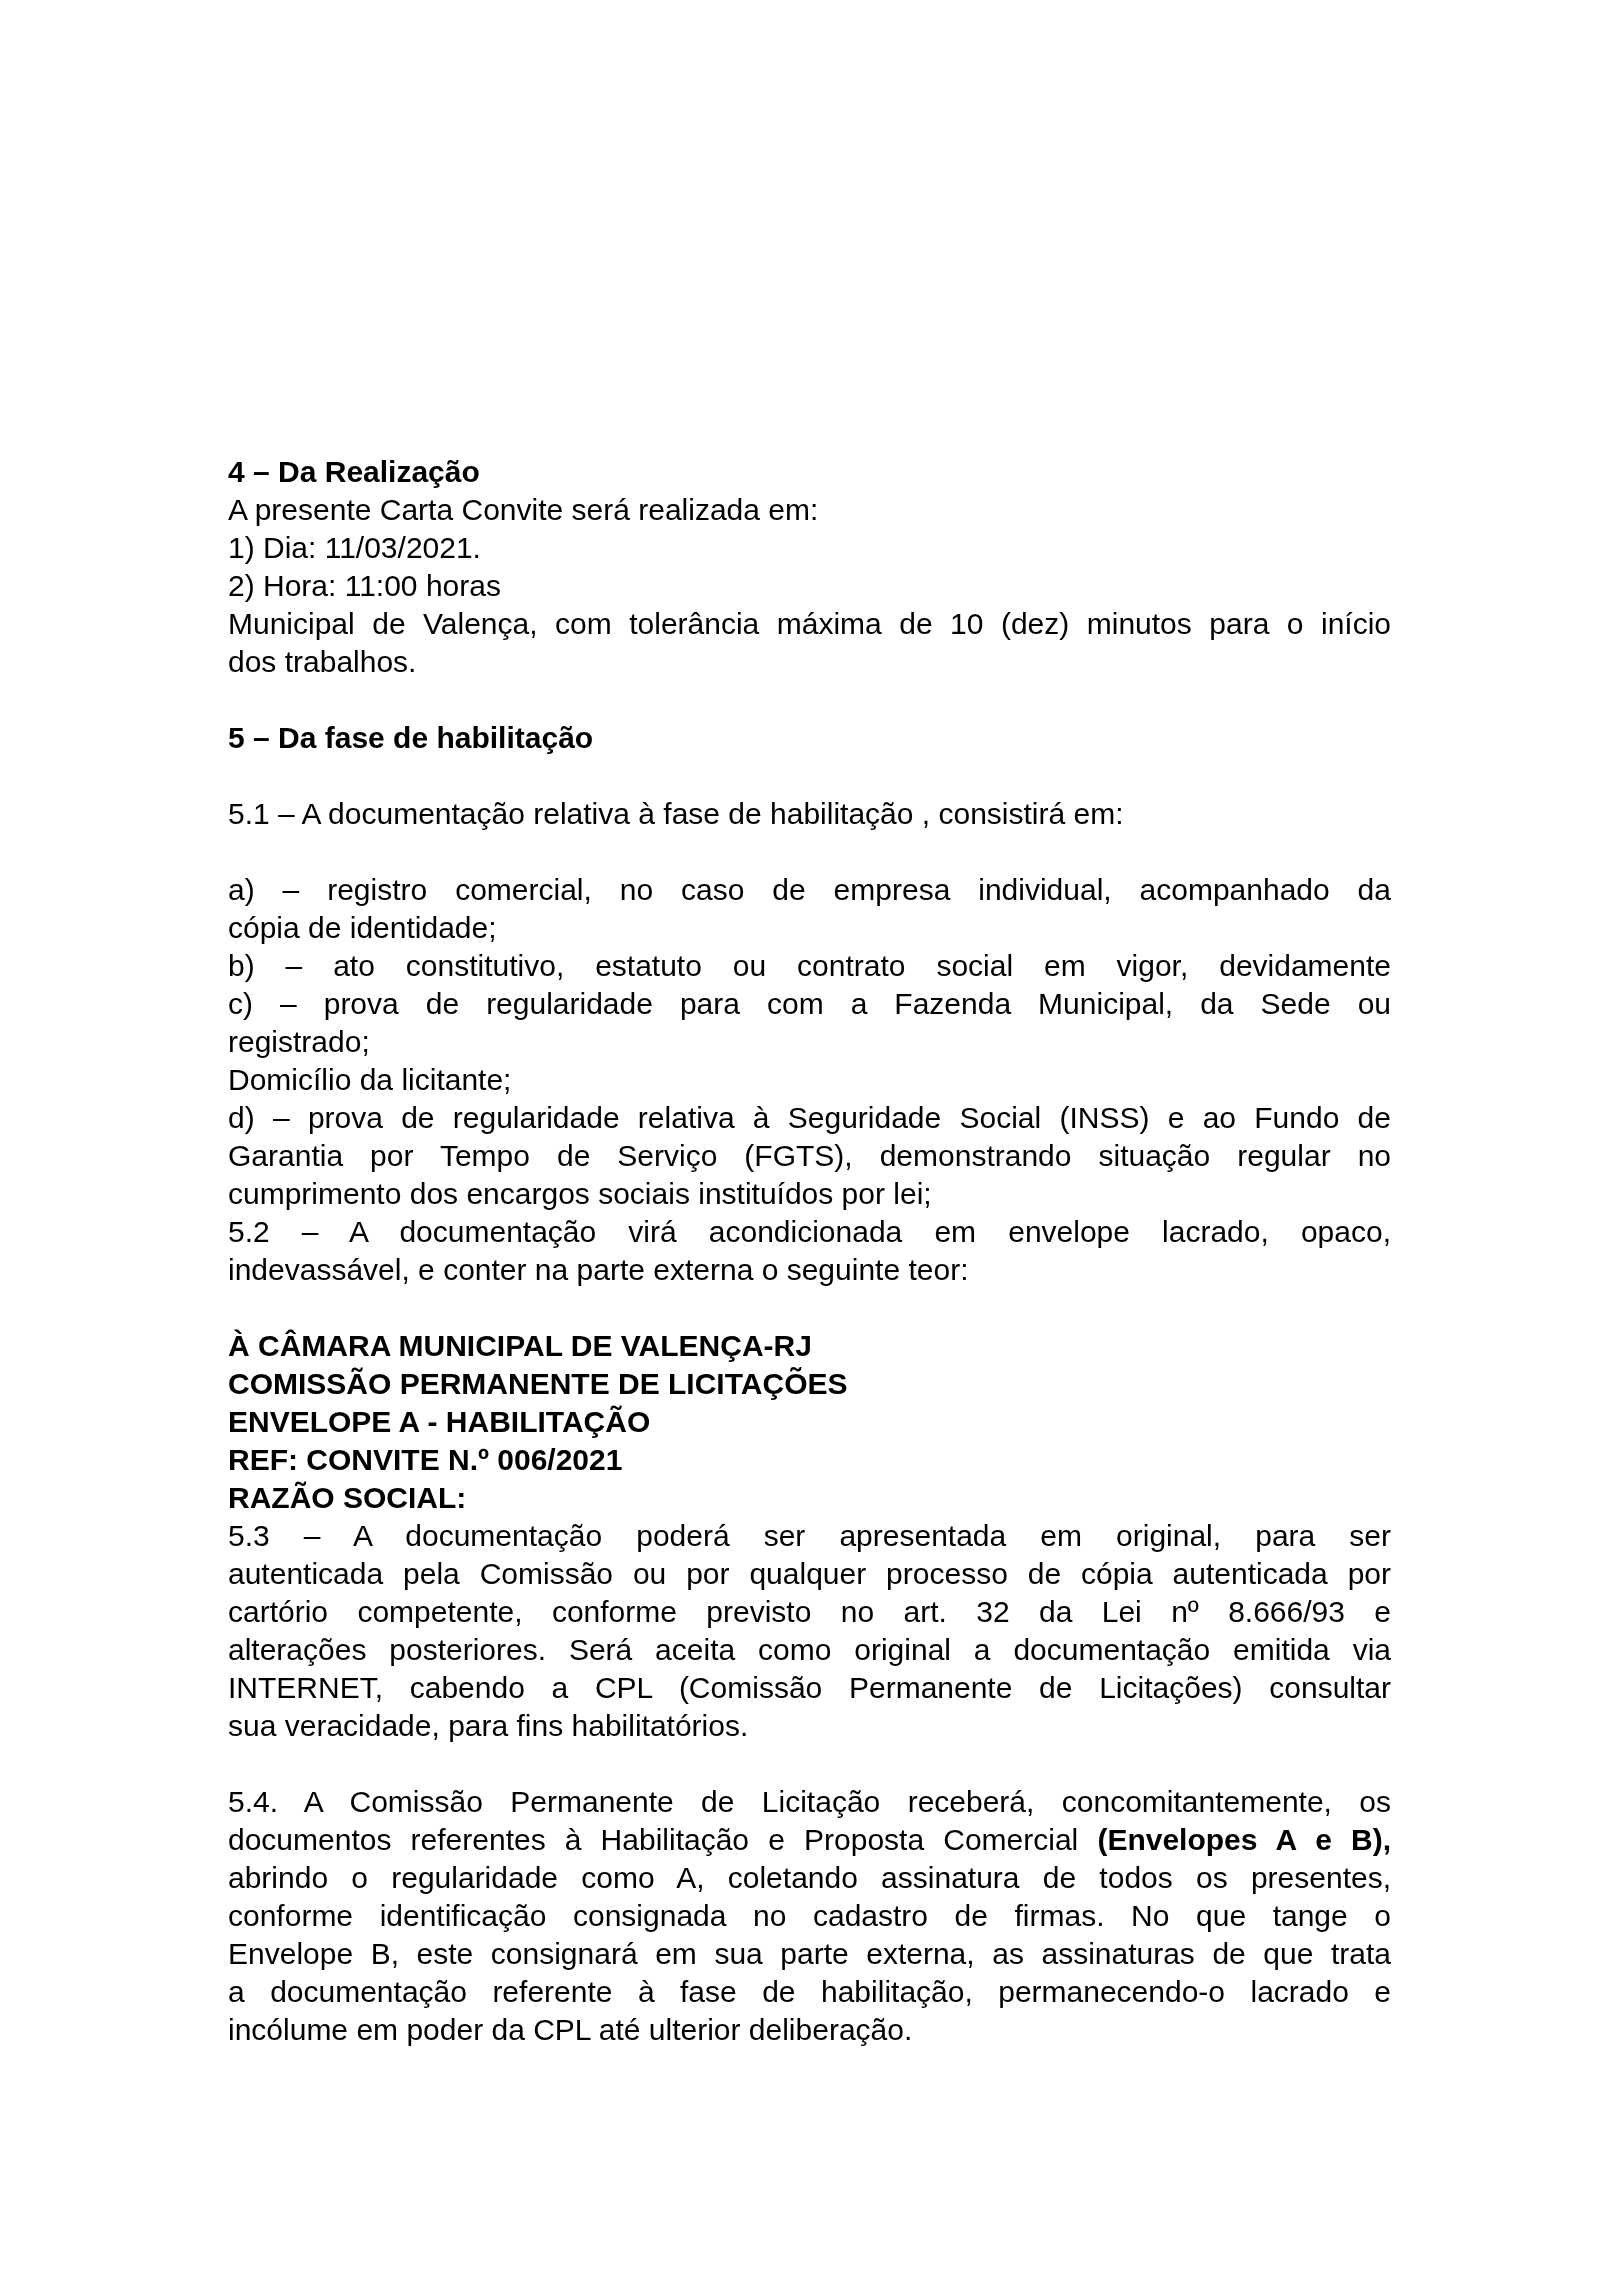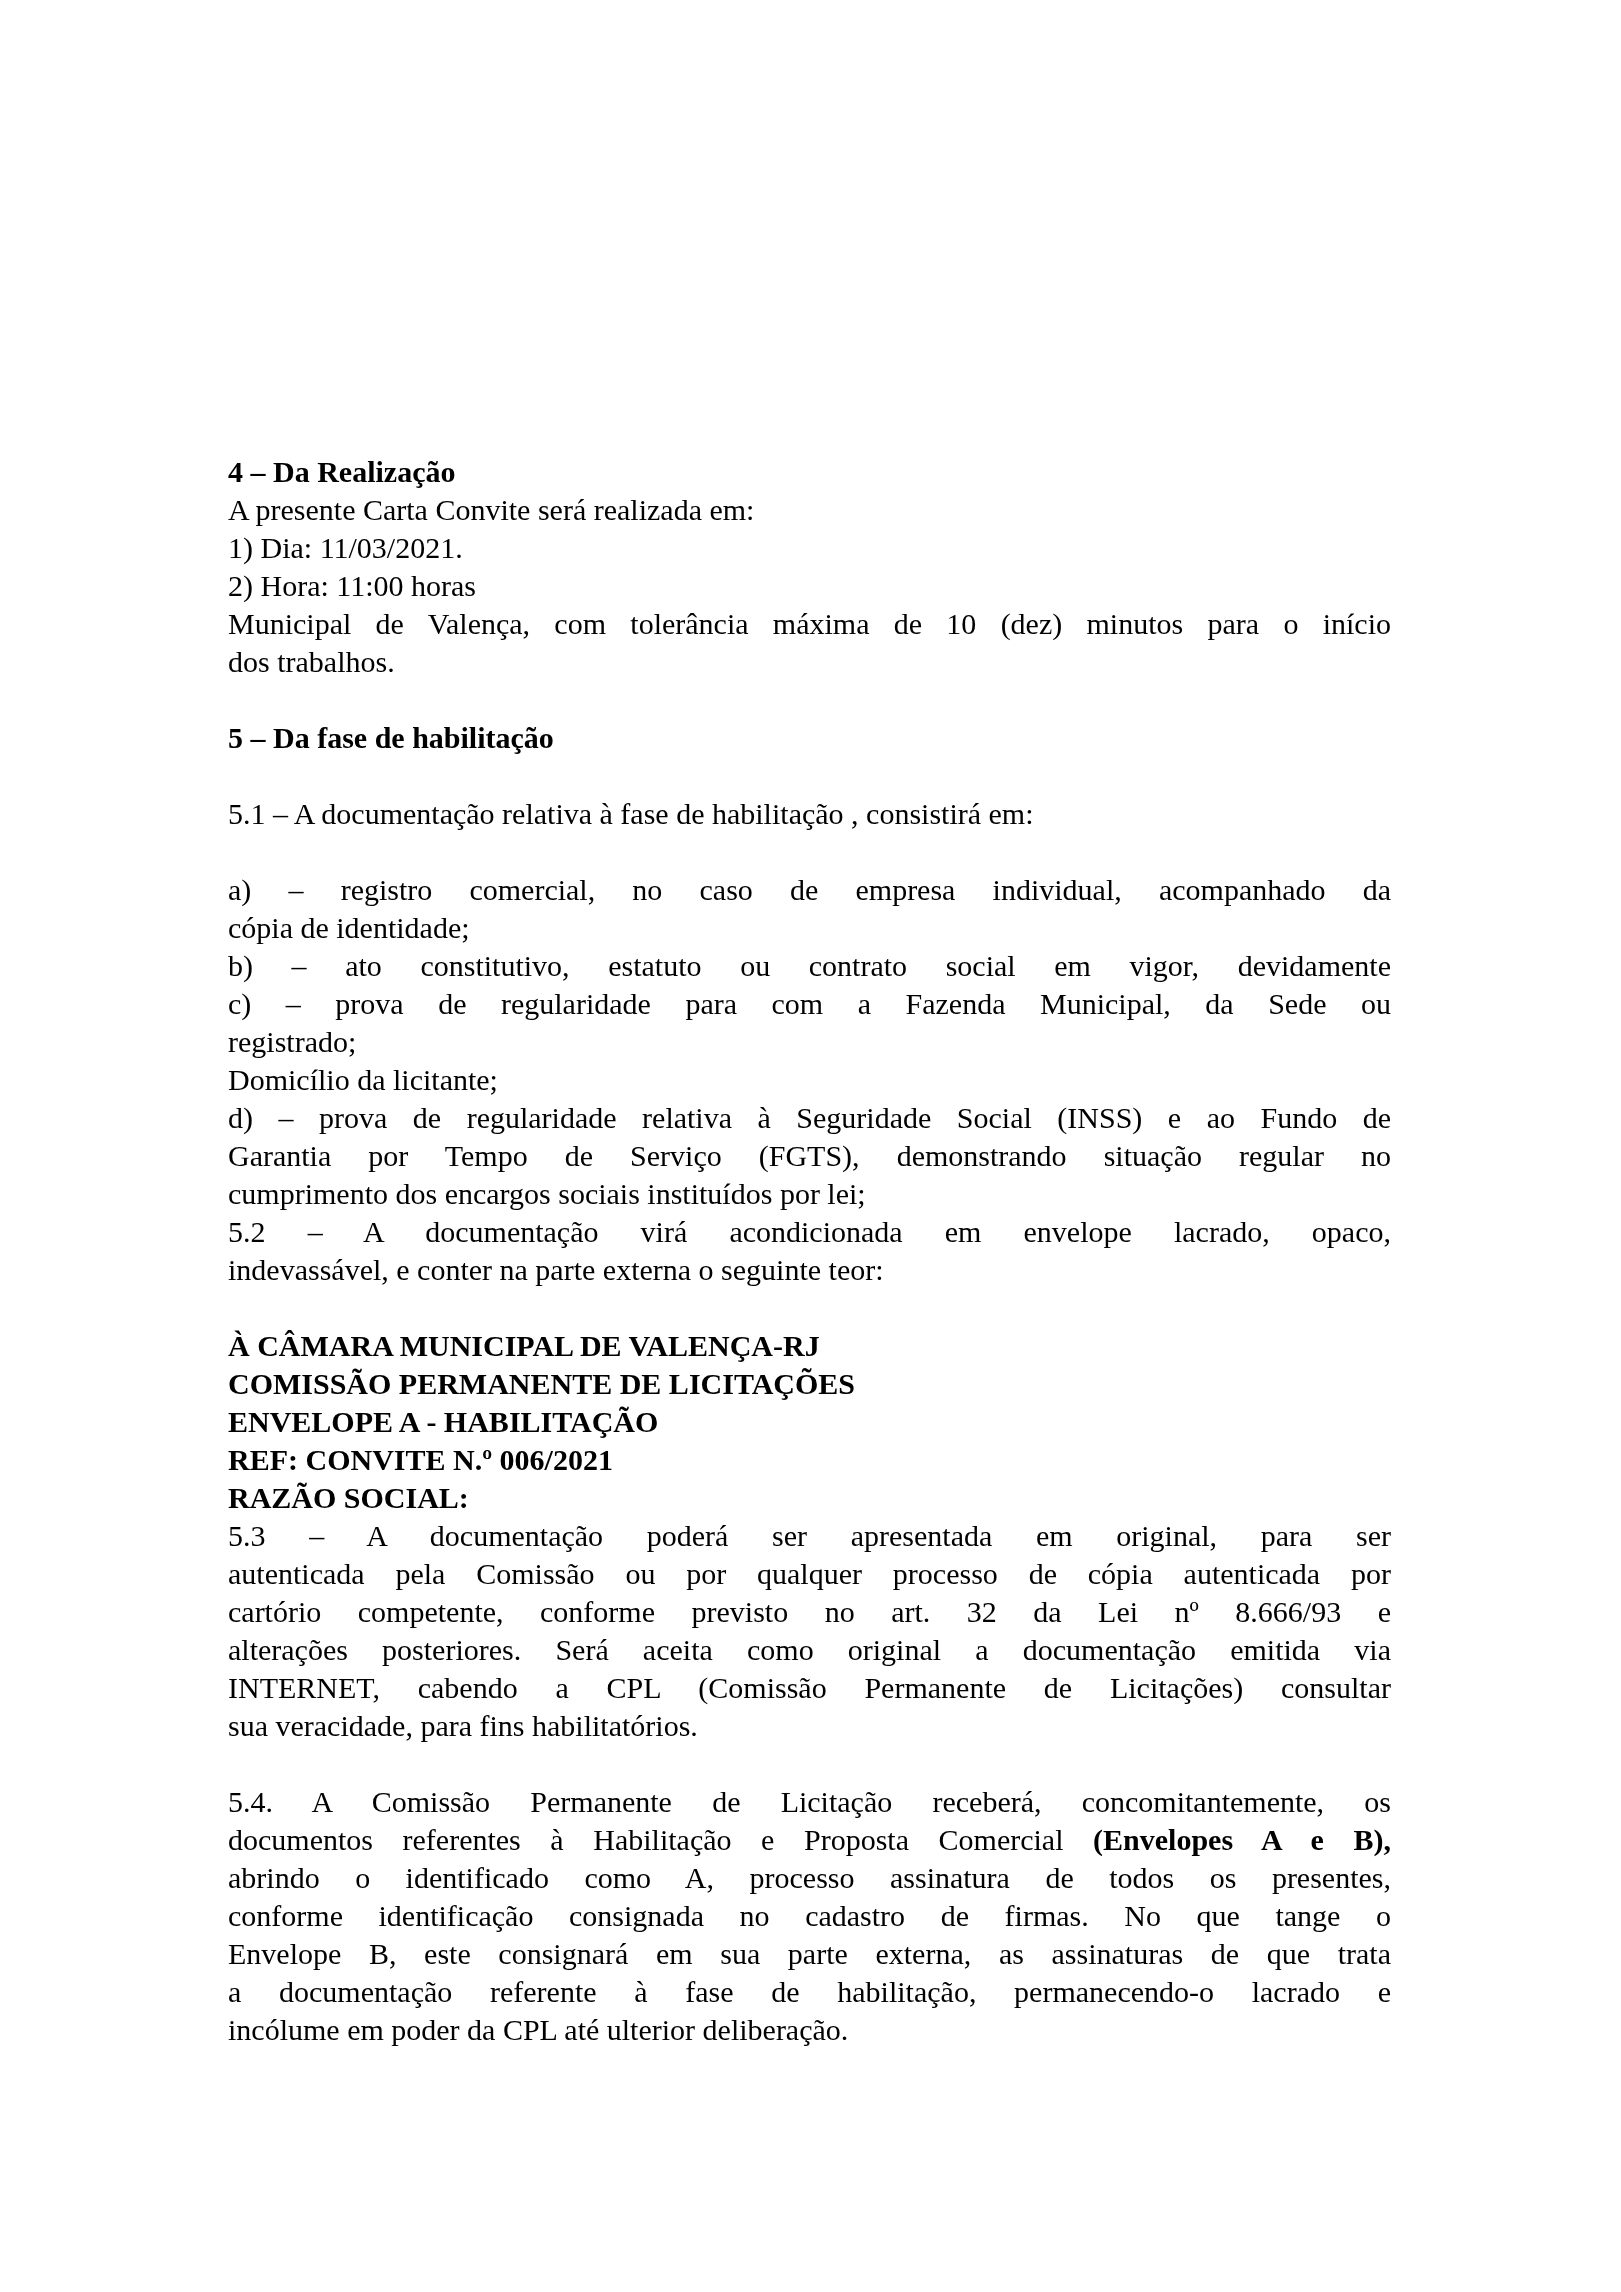--- a/index.html
+++ b/index.html
@@ -17,21 +17,20 @@
     overflow: hidden;
   }
   .content {
     position: absolute;
     left: 228px;
     top: 453px;
     width: 1163px;
     font-size: 30px;
     line-height: 38px;
     letter-spacing: 0;
-    font-family: Liberation Serif, serif;
   }
   .line {
     min-height: 38px;
     white-space: normal;
   }
   .jline {
     text-align: justify;
     -moz-text-align-last: justify;
     text-align-last: justify;
   }
@@ -92,21 +91,21 @@
     <div class="line jline">INTERNET, cabendo a CPL (Comissão Permanente de Licitações) consultar</div>
     <div class="line lline">sua veracidade, para fins habilitatórios.</div>
 
     <div class="line blank"></div>
 
     <div class="line jline">5.4. A Comissão Permanente de Licitação receberá, concomitantemente, os</div>
     <div class="line jline">
       <span>documentos referentes à Habilitação e Proposta Comercial</span>
       <span class="bold">(Envelopes A e B),</span>
     </div>
-    <div class="line jline">abrindo o identificado como A, processo assinatura de todos os presentes,</div>
+    <div class="line jline">abrindo o regularidade como A, coletando assinatura de todos os presentes,</div>
     <div class="line jline">conforme identificação consignada no cadastro de firmas. No que tange o</div>
     <div class="line jline">Envelope B, este consignará em sua parte externa, as assinaturas de que trata</div>
     <div class="line jline">a documentação referente à fase de habilitação, permanecendo-o lacrado e</div>
     <div class="line lline">incólume em poder da CPL até ulterior deliberação.</div>
 
   </div>
 </div>
 
 
 </body></html>

